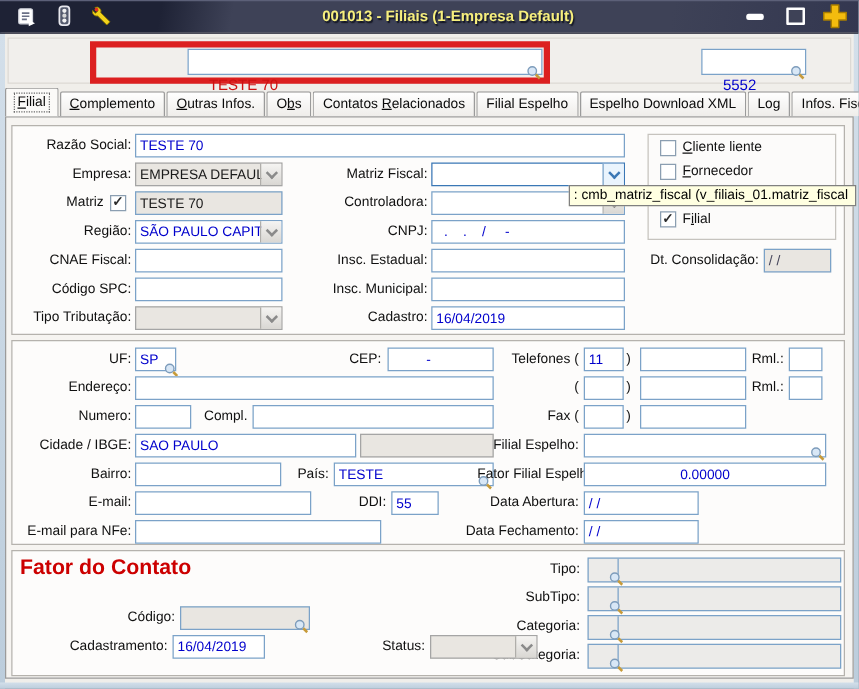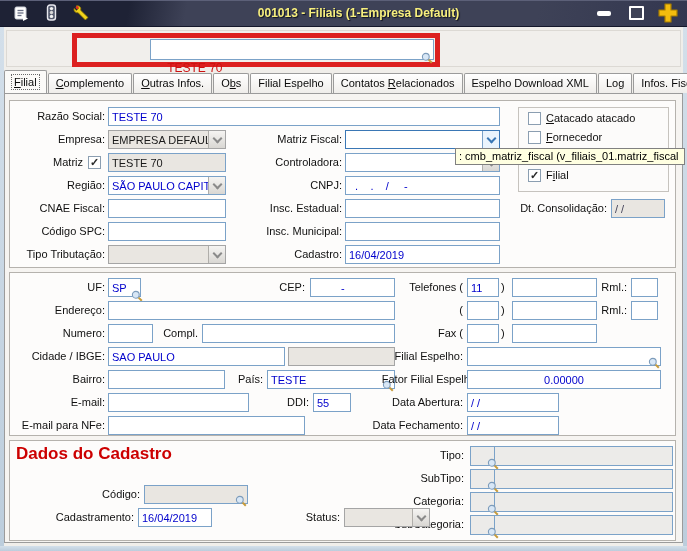--- a/index.html
+++ b/index.html
@@ -128,28 +128,35 @@
   <div class="redbox"></div>
   <div class="biglbl" style="left:77px;top:39px;width:68px;color:#cc1111;">Filial</div>
   <div class="inp h21 red" style="left:150px;top:39px;width:284px;z-index:7;">
     <span>TESTE 70</span>
     <span class="mag"><svg width="12" height="12" viewBox="0 0 12 12">
           <circle cx="4.8" cy="4.8" r="3.4" fill="#d8e7f6" stroke="#7d9cbb" stroke-width="1.1"></circle>
           <line x1="7.6" y1="7.6" x2="10.8" y2="10.8" stroke="#c79b3a" stroke-width="2"></line>
         </svg></span>
   </div>
   <div class="biglbl" style="left:488px;top:38px;width:68px;color:#000;">Código</div>
+  <div class="inp h21" style="left:561px;top:39px;width:84px;z-index:2;">
+    <span>5552</span>
+    <span class="mag"><svg width="12" height="12" viewBox="0 0 12 12">
+          <circle cx="4.8" cy="4.8" r="3.4" fill="#d8e7f6" stroke="#7d9cbb" stroke-width="1.1"></circle>
+          <line x1="7.6" y1="7.6" x2="10.8" y2="10.8" stroke="#c79b3a" stroke-width="2"></line>
+        </svg></span>
+  </div>
 
   <div class="tabs">
     <div class="tab active"><span class="fring"><span></span><span class="k">F</span><span>ilial</span></span></div>
     <div class="tab"><span></span><span class="k">C</span><span>omplemento</span></div>
     <div class="tab"><span></span><span class="k">O</span><span>utras Infos.</span></div>
     <div class="tab"><span>O</span><span class="k">b</span><span>s</span></div>
+    <div class="tab"><span>Contatos </span><span class="k">R</span><span>elacionados</span></div>
     <div class="tab"><span>Filial Espelho</span><span class="k"></span><span></span></div>
-    <div class="tab"><span>Contatos </span><span class="k">R</span><span>elacionados</span></div>
     <div class="tab"><span>Espelho Download XML</span><span class="k"></span><span></span></div>
     <div class="tab"><span>Log</span><span class="k"></span><span></span></div>
     <div class="tab"><span>Infos. Fiscais</span><span class="k"></span><span></span></div>
   </div>
   <div class="page"></div>
 
   <div class="gb" style="left:9px;top:100px;width:667px;height:168px;"></div>
 
   <div class="lbl z3" style="left:12px;top:107px;width:93px;">Razão Social:</div>
   <div class="inp z3" style="left:108px;top:107px;width:392px;"><span>TESTE 70</span></div>
@@ -187,21 +194,21 @@
   <div class="inp z3" style="left:345px;top:222px;width:155px;"><span></span></div>
 
   <div class="lbl z3" style="left:12px;top:245px;width:93px;">Tipo Tributação:</div>
   <div class="inp dis gbrd z3" style="left:108px;top:245px;width:118px;"><span></span>
     <span class="cbtn"><span class="chev"></span></span></div>
   <div class="lbl z3" style="left:232px;top:245px;width:110px;">Cadastro:</div>
   <div class="inp z3" style="left:345px;top:245px;width:155px;"><span>16/04/2019</span></div>
 
   <div class="cbpanel"></div>
   <div class="cb z3" style="left:528px;top:112px;"></div>
-  <div class="cblbl z3" style="left:546px;top:111px;"><span></span><span class="k">C</span><span>atacado atacado</span></div>
+  <div class="cblbl z3" style="left:546px;top:111px;"><span></span><span class="k">C</span><span>liente liente</span></div>
   <div class="cb z3" style="left:528px;top:131px;"></div>
   <div class="cblbl z3" style="left:546px;top:130px;"><span></span><span class="k">F</span><span>ornecedor</span></div>
   <div class="cb z3" style="left:528px;top:150px;"></div>
   <div class="cb on z3" style="left:528px;top:169px;"></div>
   <div class="cblbl z3" style="left:546px;top:168px;"><span>F</span><span class="k">i</span><span>lial</span></div>
 
   <div class="tooltip">: cmb_matriz_fiscal (v_filiais_01.matriz_fiscal</div>
 
   <div class="gb" style="left:9px;top:272px;width:667px;height:164px;"></div>
 
@@ -265,21 +272,21 @@
   <div class="inp z3" style="left:313px;top:393px;width:38px;"><span>55</span></div>
   <div class="lbl z3" style="left:360px;top:393px;width:103px;">Data Abertura:</div>
   <div class="inp z3" style="left:467px;top:393px;width:92px;"><span>/ /</span></div>
 
   <div class="lbl z3" style="left:8px;top:416px;width:97px;">E-mail para NFe:</div>
   <div class="inp z3" style="left:108px;top:416px;width:197px;"><span></span></div>
   <div class="lbl z3" style="left:352px;top:416px;width:111px;">Data Fechamento:</div>
   <div class="inp z3" style="left:467px;top:416px;width:92px;"><span>/ /</span></div>
 
   <div class="gb" style="left:9px;top:440px;width:667px;height:101px;"></div>
-  <div class="sectitle z3" style="left:16px;top:444px;">Dados do Cadastro</div>
+  <div class="sectitle z3" style="left:16px;top:444px;">Fator do Contato</div>
 
   <div class="lbl z3" style="left:360px;top:446px;width:104px;">Tipo:</div>
   <div class="composite z3" style="left:470px;top:446px;"><span></span><span class="div"></span>
     <span class="mag"><svg width="12" height="12" viewBox="0 0 12 12">
           <circle cx="4.8" cy="4.8" r="3.4" fill="#d8e7f6" stroke="#7d9cbb" stroke-width="1.1"></circle>
           <line x1="7.6" y1="7.6" x2="10.8" y2="10.8" stroke="#c79b3a" stroke-width="2"></line>
         </svg></span></div>
   <div class="lbl z3" style="left:360px;top:469px;width:104px;">SubTipo:</div>
   <div class="composite z3" style="left:470px;top:469px;"><span></span><span class="div"></span>
     <span class="mag"><svg width="12" height="12" viewBox="0 0 12 12">

